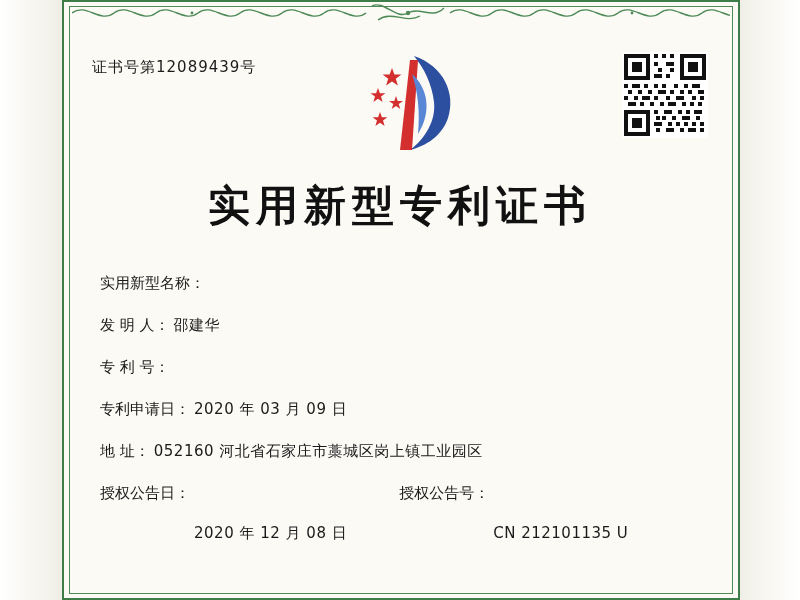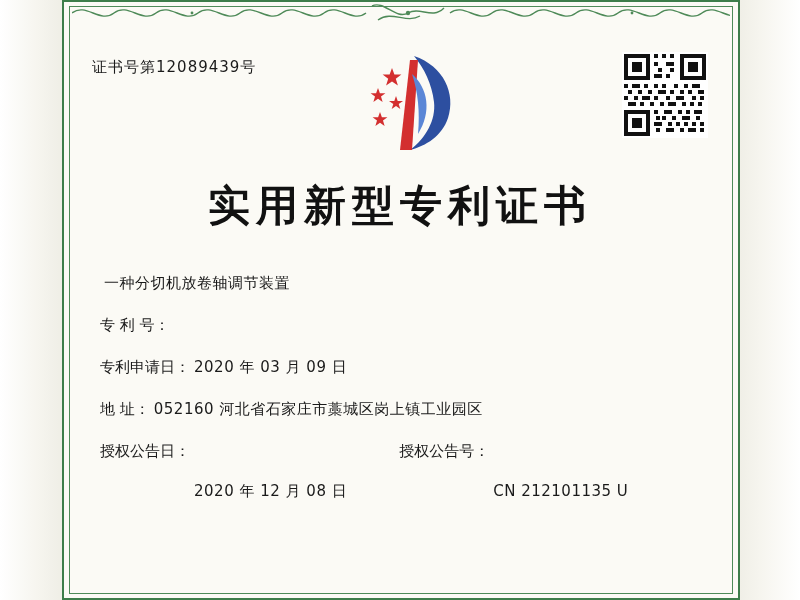--- a/index.html
+++ b/index.html
@@ -283,23 +283,27 @@
           <rect x="39" y="38" width="2" height="2"></rect>
       </g>
     </svg>
   </div>
 
   <div class="doc-title">实用新型专利证书</div>
 
   <div class="fields">
 
     <div class="field-row">
-      <span class="field-value">一种分切机放卷轴调节装置</span>
-    </div>
-
+      <span class="field-label">实用新型名称：</span>
+    </div>
+
+    <div class="field-row">
+      <span class="field-label">发  明  人：</span>
+      <span class="field-value">邵建华</span>
+    </div>
 
     <div class="field-row">
       <span class="field-label">专  利  号：</span>
     </div>
 
     <div class="field-row">
       <span class="field-label">专利申请日：</span>
       <span class="field-value">2020 年 03 月 09 日</span>
     </div>
 

